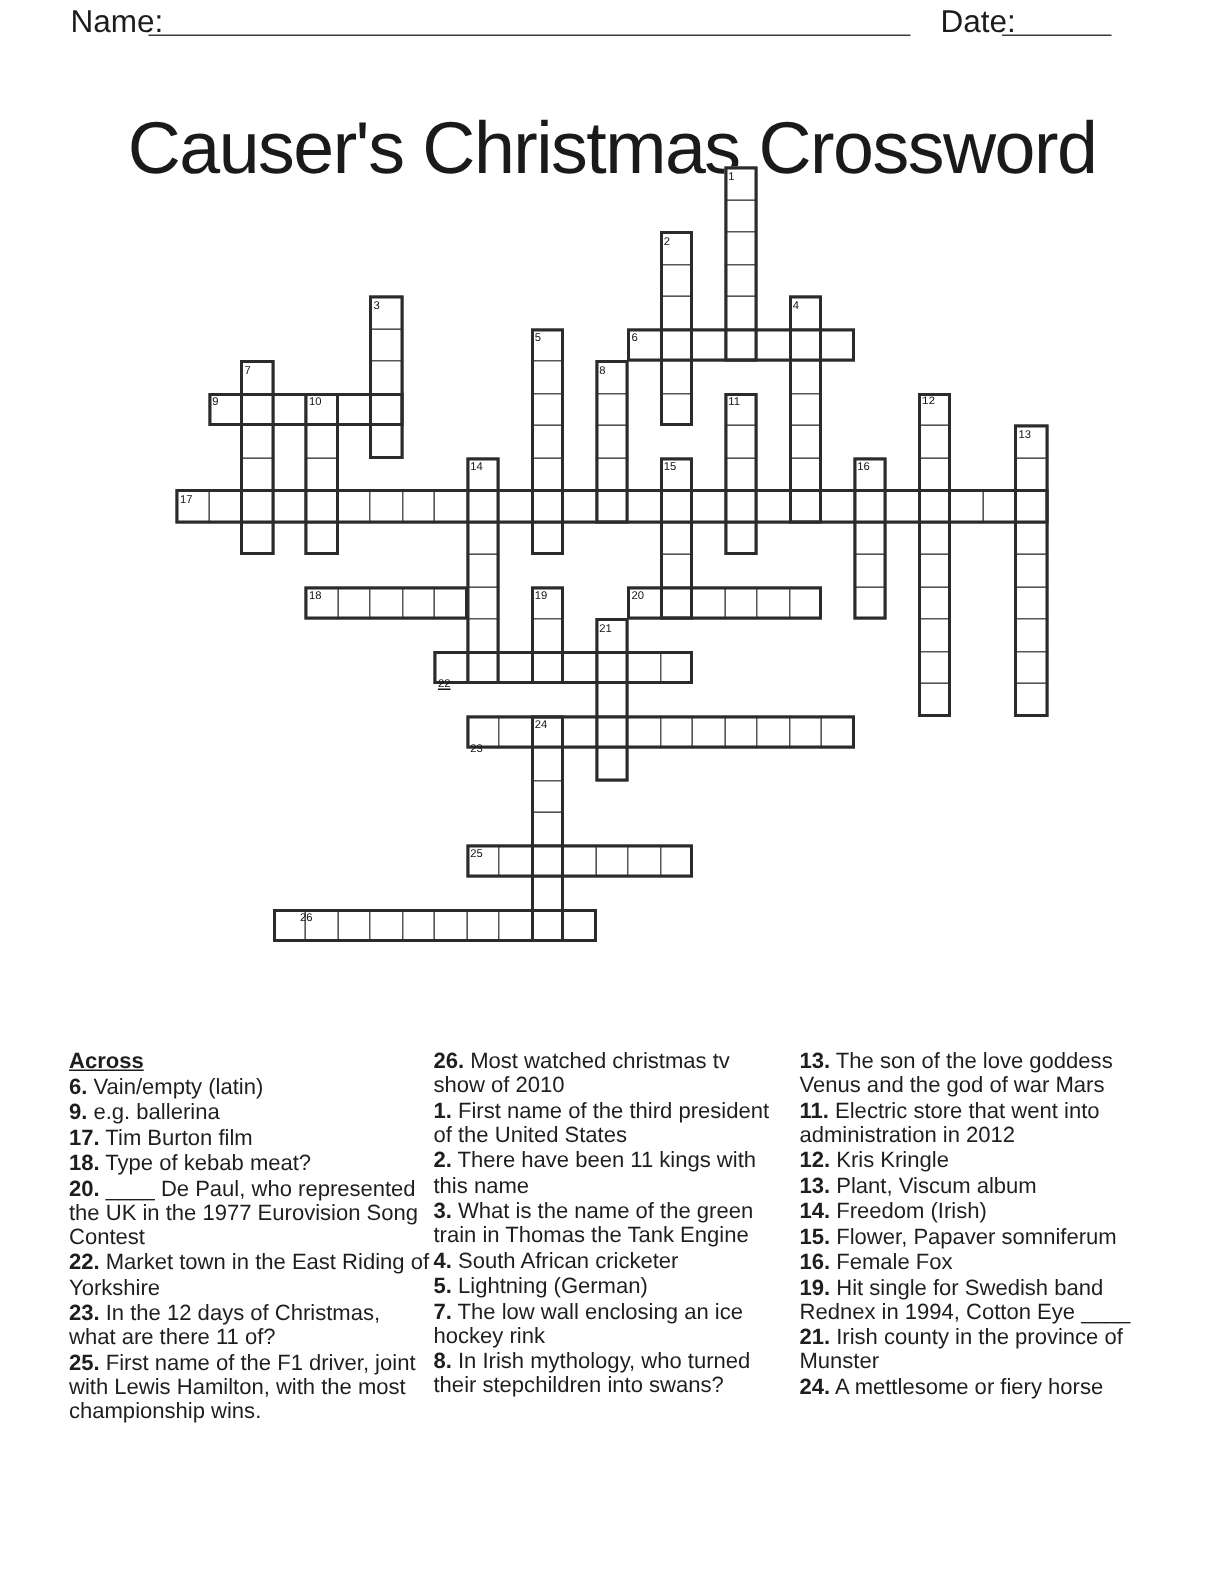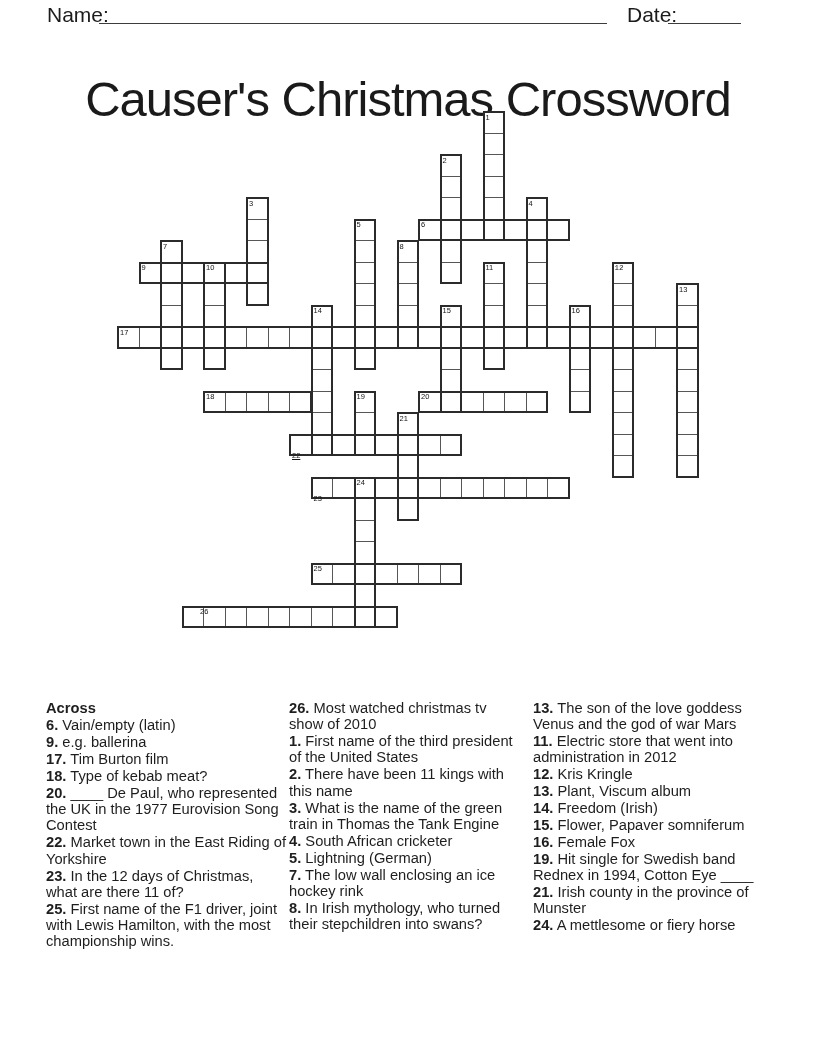--- a/index.html
+++ b/index.html
@@ -74,20 +74,21 @@
     line-height: 16.3px;
     color: #1e1e1e;
   }
   #clue-col-1 { left: 46px;  width: 241px; }
   #clue-col-2 { left: 289px; width: 235px; }
   #clue-col-3 { left: 533px; width: 238px; }
   .clue { margin: 0 0 0.6px 0; }
   .clue b { font-weight: 700; }
   .clue-heading {
     font-weight: 700;
+    text-decoration: underline;
     margin: 0 0 1px 0;
   }
 </style>
 </head>
 <body>
 
 <div class="hdr-label" id="name-label">Name:</div>
 <div class="hdr-line" id="name-line"></div>
 <div class="hdr-label" id="date-label">Date:</div>
 <div class="hdr-line" id="date-line"></div>

